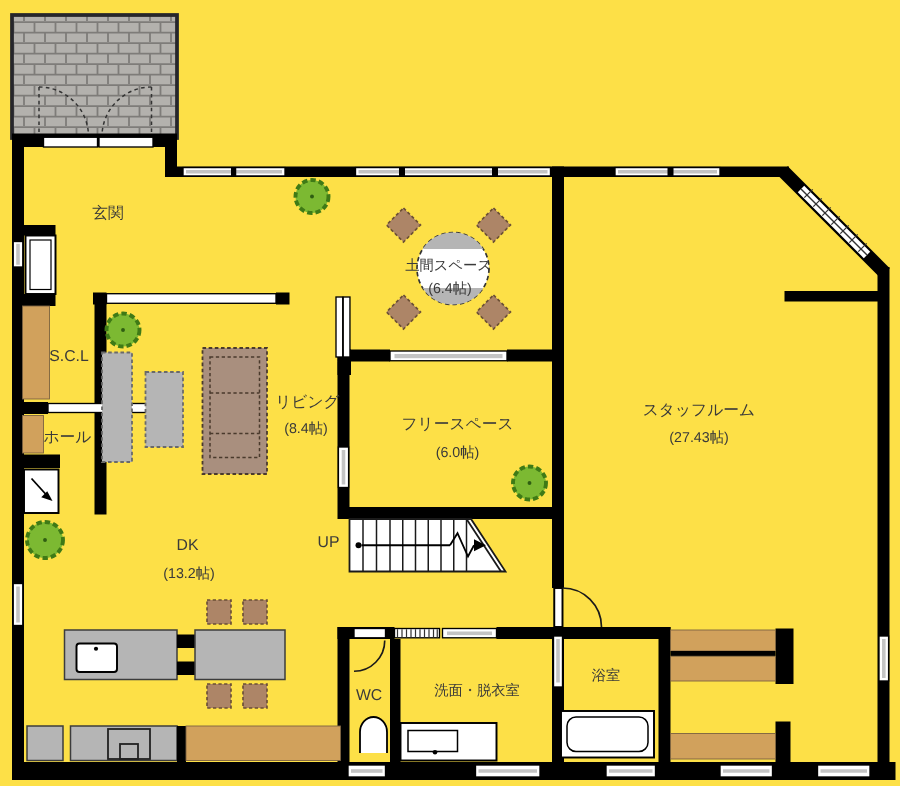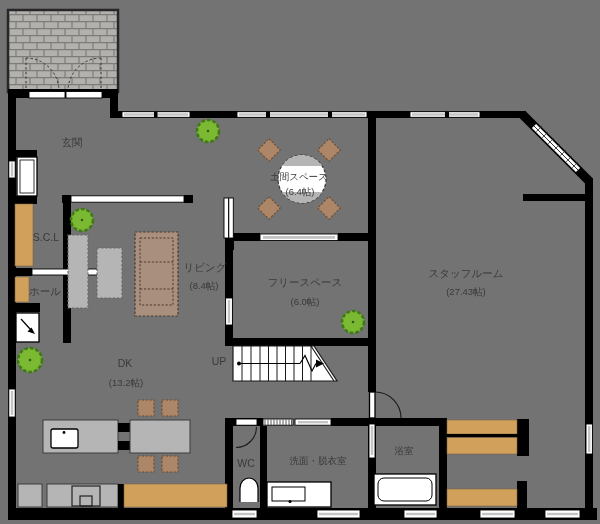--- a/index.html
+++ b/index.html
@@ -1,16 +1,16 @@
 <!DOCTYPE html>
 <html style="--wall: #000000; --brick: #b3b1ad; --wood: #d1a15c; --furniture-gray: #b5b5b5; --sofa-brown: #a98f7e; --chair-brown: #ad8567; --plant-green: #7cb932; --window-gray: #c4c4c4; --label: #3a3a3a;"><head>
 <meta charset="utf-8">
 <style>
   html,body{margin:0;padding:0;background:#fff;}
-  .plan{position:relative;width:600px;height:524px;background:#737373;overflow:hidden;
+  .plan{position:relative;width:600px;height:524px;background:#fde047;overflow:hidden;
         font-family:"Liberation Sans","DejaVu Sans",sans-serif;}
   svg{display:block}
   .wall{fill:var(--wall,#000);}
   .win{fill:#fff;stroke:#000;stroke-width:.9;}
   .winline{stroke:var(--window-gray,#c4c4c4);stroke-width:2.4;}
   .graybar{fill:var(--window-gray,#c4c4c4);}
   .furn{fill:var(--furniture-gray,#b5b5b5);stroke:#3c3c3c;stroke-width:1;}
   .furnd{fill:var(--furniture-gray,#b5b5b5);stroke:#6a6a6a;stroke-width:1.2;stroke-dasharray:2.4 1.7;}
   .sofa{fill:var(--sofa-brown,#a98f7e);stroke:#4a3a2c;stroke-width:1.2;stroke-dasharray:2.4 1.7;}
   .sofain{fill:none;stroke:#4a3a2c;stroke-width:1;stroke-dasharray:2.2 1.7;}

